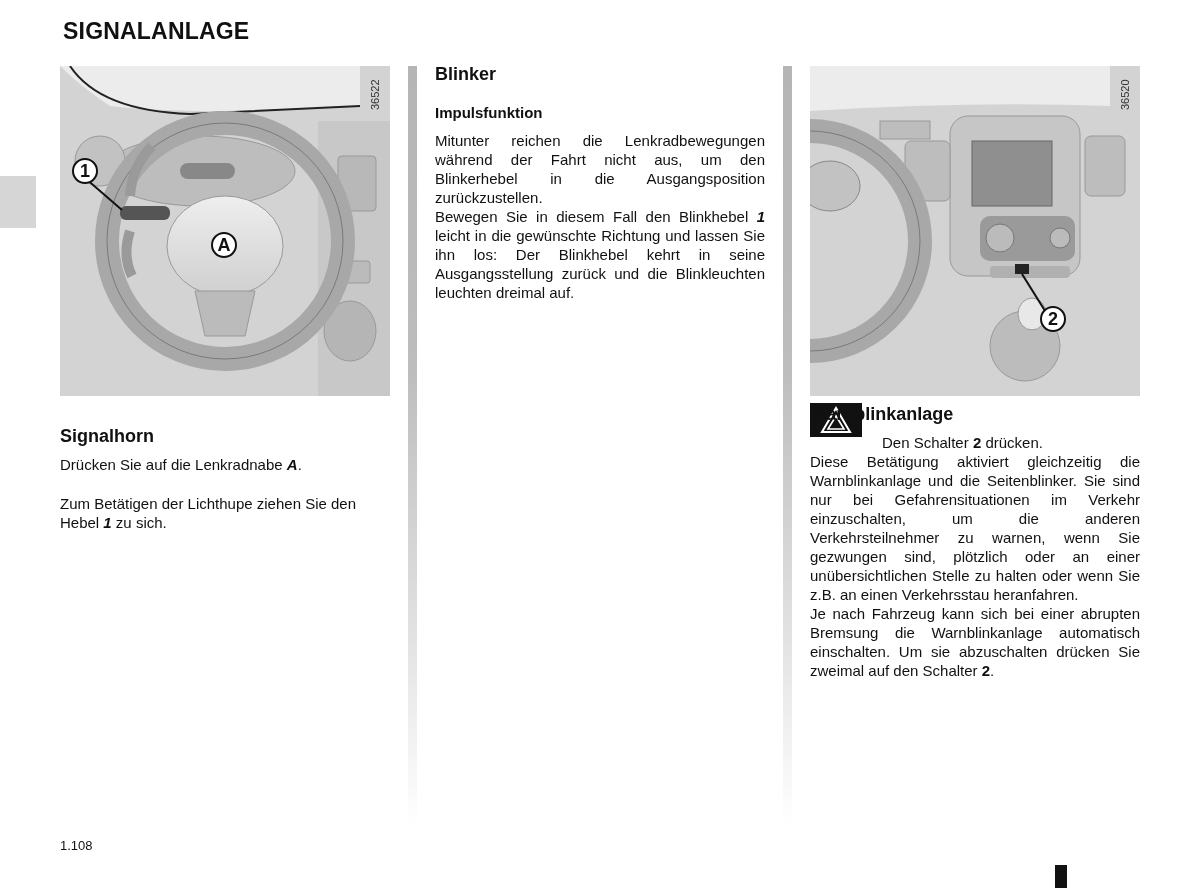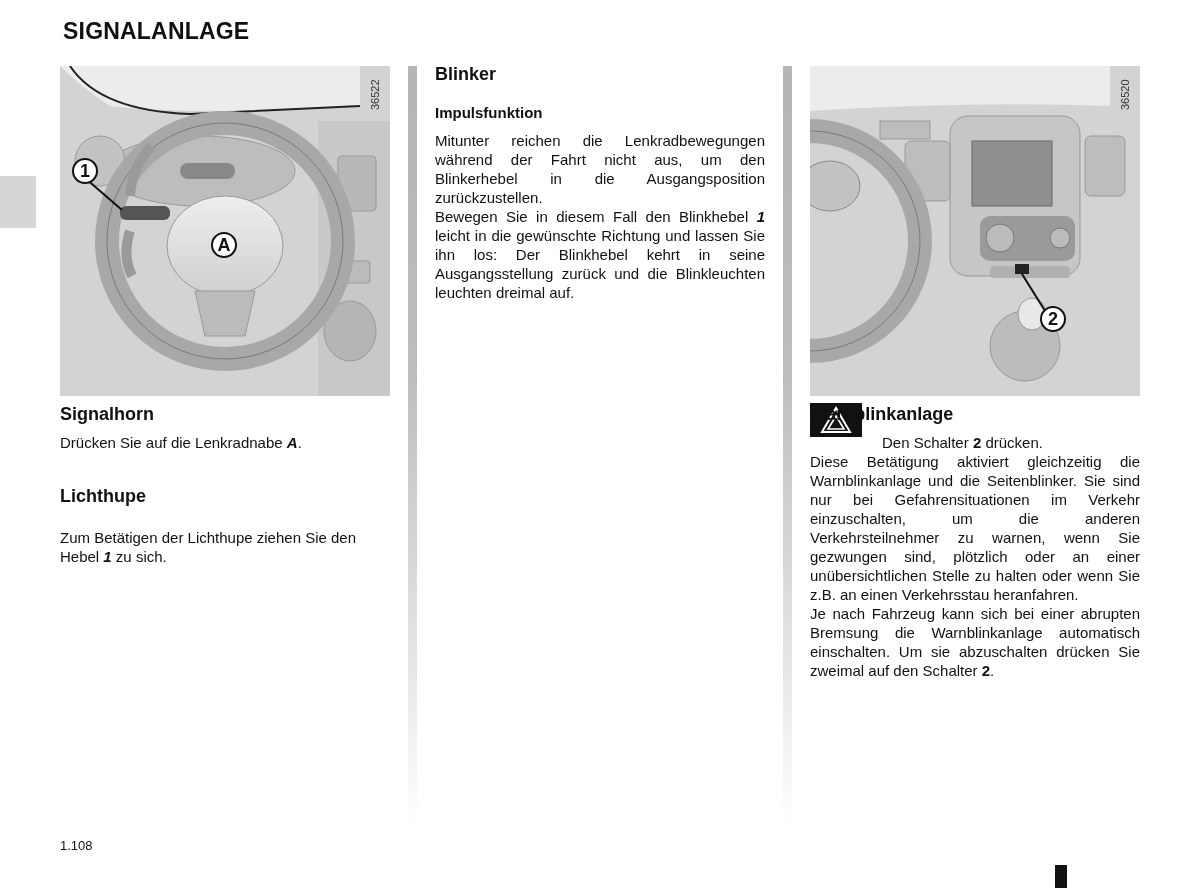--- a/index.html
+++ b/index.html
@@ -76,24 +76,23 @@
     <rect x="60" y="140" width="50" height="14" rx="6" fill="#555"></rect>
     <path d="M70 130 Q72 100 92 80" fill="none" stroke="#9a9a9a" stroke-width="10"></path>
     <path d="M70 165 Q62 190 72 210" fill="none" stroke="#9a9a9a" stroke-width="10"></path>
     <line x1="25" y1="112" x2="62" y2="144" stroke="#111" stroke-width="2"></line>
   </svg>
   <div class="fig-code" style="left:309px; top:44px;">36522</div>
   <div class="callout" style="left:12px; top:92px;">1</div>
   <div class="callout" style="left:151px; top:166px;">A</div>
 </div>
 
-<div class="col" style="left:60px; top:402px; width:330px;">
+<div class="col" style="left:60px; top:424px; width:330px;">
   <div class="h2">Signalhorn</div>
   <p style="margin-top:7px;"><span>Drücken Sie auf die Lenkradnabe </span><span class="bi">A</span><span>.</span></p>
-  <div class="h2" style="margin-top:32px;">Lichthupe</div>
   <p style="margin-top:20px; text-align:left;"><span>Zum Betätigen der Lichthupe ziehen Sie den Hebel </span><span class="bi">1</span><span> zu sich.</span></p>
 </div>
 
 <div class="divider" style="left:408px;"></div>
 
 <div class="col" style="left:435px; top:62px; width:330px;">
   <div class="h2">Blinker</div>
   <div class="h3" style="margin-top:17px;">Impulsfunktion</div>
   <p style="margin-top:9px;">Mitunter reichen die Lenkradbewegungen während der Fahrt nicht aus, um den Blinkerhebel in die Ausgangsposition zurückzustellen.</p>
   <p><span>Bewegen Sie in diesem Fall den Blinkhebel </span><span class="bi">1</span><span> leicht in die gewünschte Richtung und lassen Sie ihn los: Der Blinkhebel kehrt in seine Ausgangsstellung zurück und die Blinkleuchten leuchten dreimal auf.</span></p>

